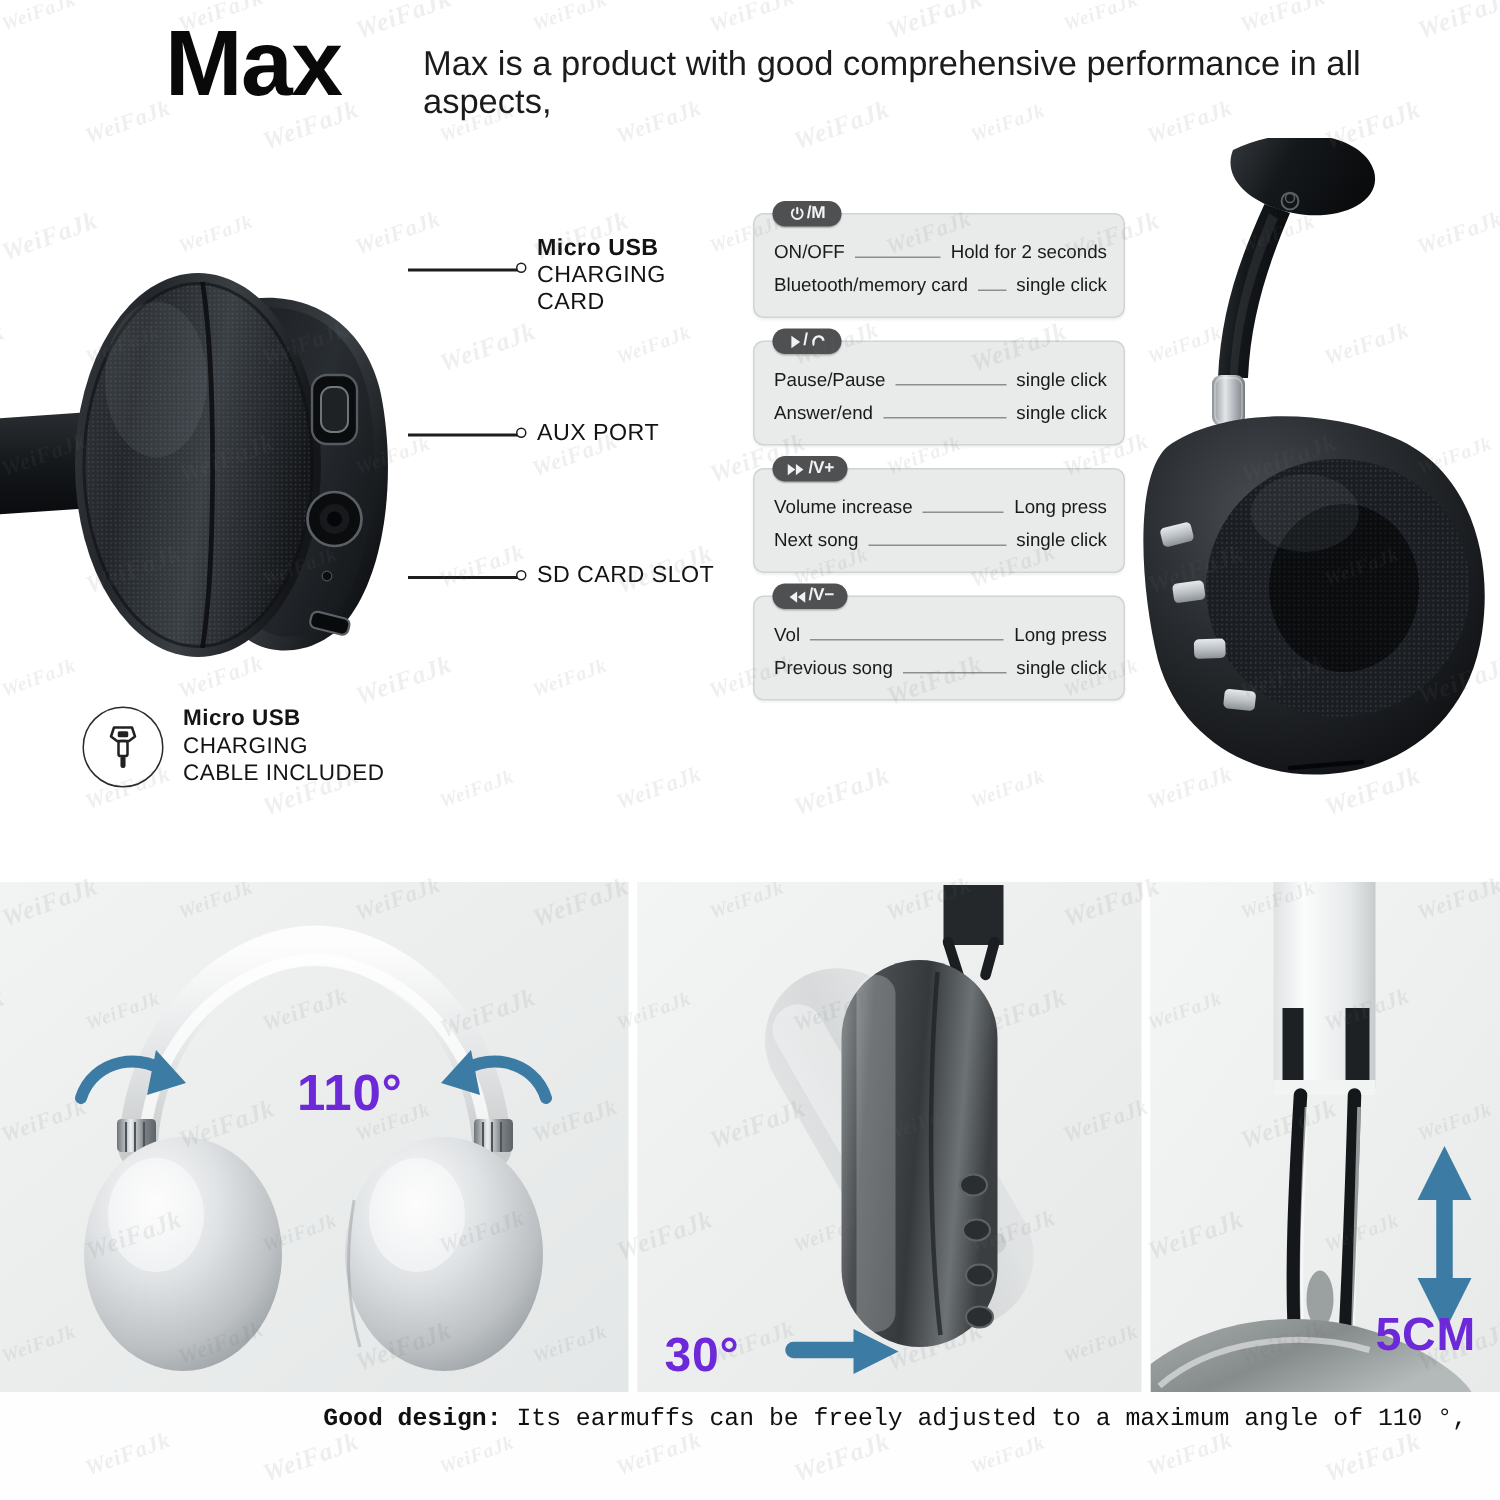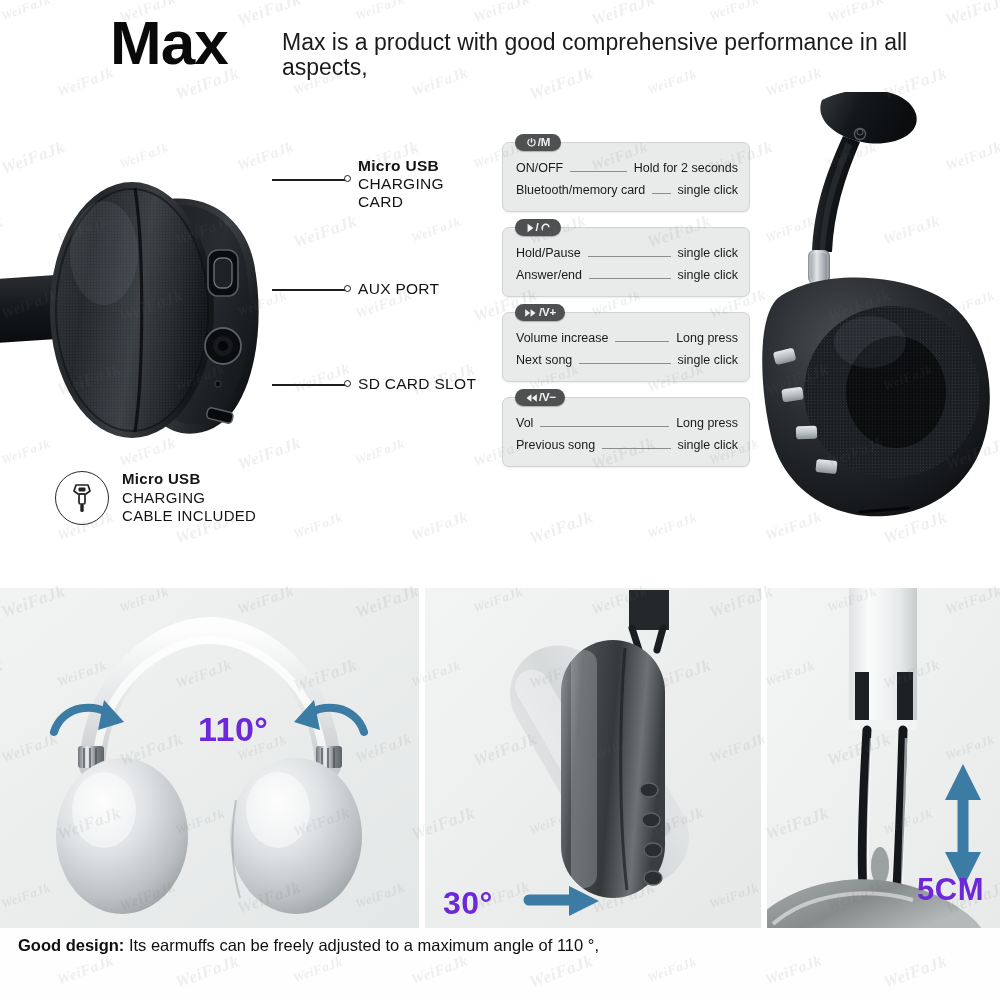--- a/index.html
+++ b/index.html
@@ -213,24 +213,25 @@
   .ann-30 { font-size: 32px; left: 443px; top: 885px; }
   .ann-5cm { font-size: 31px; left: 917px; top: 872px; }
 
   
   .footer-cap {
     position: absolute;
     left: 18px; top: 934px;
     width: 960px;
   }
   .footer-cap p {
-    font-family: Liberation Sans, sans-serif;
+    font-family: Liberation Mono, monospace;
     font-size: 16.5px;
     line-height: 23px;
     color: #101010;
+    text-align: right;
   }
   .footer-cap .fstrong { font-weight: bold; }
 </style>
 </head>
 <body>
 
 <div id="page">
 
   <div class="top-section">
 
@@ -384,21 +385,21 @@
           <span class="pill-txt">/</span>
           <span class="pill-ico">
             <svg width="11" height="11" viewBox="0 0 12 12">
               <path d="M1.6 6.6 C1.6 3.6 4 1.6 6.4 1.6 C8.8 1.6 10.6 3.4 10.6 5.6
                        L8.8 5.6 C8.8 4.3 7.7 3.3 6.4 3.3 C4.9 3.3 3.4 4.6 3.4 6.6
                        Q3.4 8.9 2.5 9.6 Q1.6 8.9 1.6 6.6 Z" fill="#f2f2f2"></path>
             </svg>
           </span>
         </div>
         <div class="ctrl-row">
-          <span class="ctrl-fn">Hold/Pause</span>
+          <span class="ctrl-fn">Pause/Pause</span>
           <span class="ctrl-dash"></span>
           <span class="ctrl-act">single click</span>
         </div>
         <div class="ctrl-row">
           <span class="ctrl-fn">Answer/end</span>
           <span class="ctrl-dash"></span>
           <span class="ctrl-act">single click</span>
         </div>
       </div>
 

